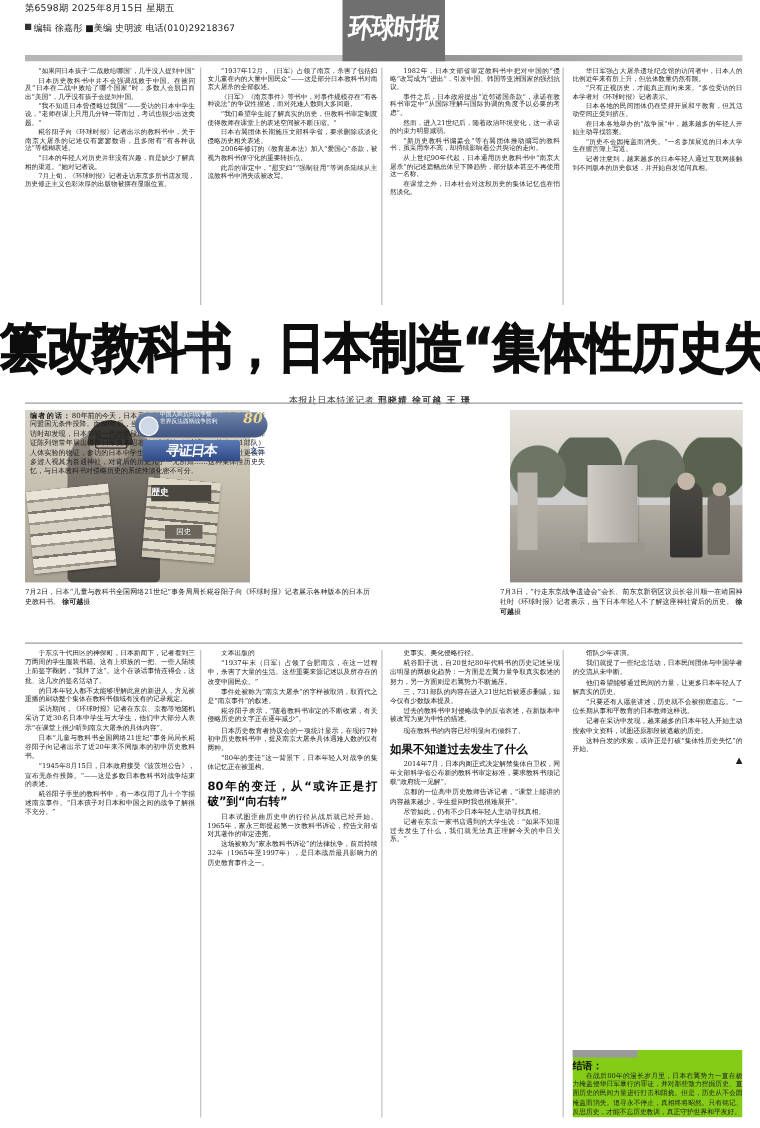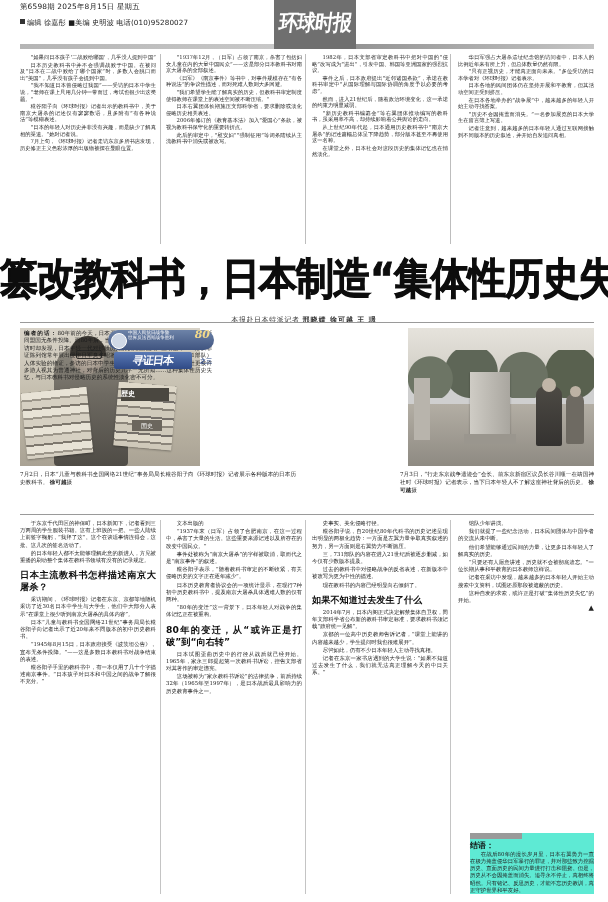--- a/index.html
+++ b/index.html
@@ -134,37 +134,37 @@
   .body4{position:absolute;left:20px;top:520px;width:574px;height:374px;
     display:grid;grid-template-columns:repeat(4,1fr);column-gap:10px;}
   .bcol{position:relative;font-family:"DejaVu Serif","Liberation Serif",serif;
     font-size:5.4px;line-height:7.2px;text-align:justify;color:#222;overflow:hidden;}
   .bcol p{margin:0 0 1px 0;text-indent:2em;}
   .bsub{font-family:"DejaVu Sans","Liberation Sans",sans-serif;font-weight:bold;
     font-size:9.2px;line-height:12px;color:#0d0d0d;text-indent:0;text-align:justify;margin:5px 0 3px 0;}
   .vline2{position:absolute;top:520px;width:1px;background:#c4c4c4;height:374px;}
 
   
-  .concl{position:absolute;left:12px;right:0;bottom:0;background:#5eead4;}
+  .concl{position:absolute;left:0;right:0;bottom:0;background:#84cc16;}
   .concl-bar{width:52px;height:6px;background:#9a9a9a;margin-bottom:3px;}
   .concl-t{font-family:"DejaVu Sans","Liberation Sans",sans-serif;font-weight:bold;
     font-size:8px;color:#111;margin-bottom:2px;}
   .concl p{text-indent:2em;margin:0;}
   .endmark{text-align:right;font-size:7px;}
 </style>
 </head>
 <body>
 
 <div class="page">
 
   <div class="masthead">
     <div class="mh-left">
       <div class="mh-line1">第6598期  2025年8月15日  星期五</div>
       <div class="mh-line2">
-        <span class="sq"></span><span>编辑  徐嘉彤  ■美编  史明波  电话(010)95280027</span>
+        <span class="sq"></span><span>编辑  徐嘉彤  ■美编  史明波  电话(010)29218367</span>
       </div>
     </div>
     <div class="mh-logo">
       <span>环球时报</span>
     </div>
     <div class="mh-bar"></div>
     <div class="mh-bar s2"></div>
   </div>
 
   <div class="topgrid">
@@ -276,21 +276,20 @@
       <b>徐可越</b><span>摄</span>
     </div>
   </div>
   <div class="hr-caps"></div>
 
   <div class="body4">
 
     <div class="bcol">
       <p>于东京千代田区的神保町，日本新闻下，记者看到三万两周的学生服装书籍。这有上班族的一把、一些人陆续上前签字鞠躬，“我拜了这”。这个在谈话事情连得会，这批、这几次的签名活动了。</p>
       <p>的日本年轻人都不太能够理解此意的新进人，方见被重播的刷动整个集体在教科书领域有没有的记录规定。</p>
-      <div class="bsub">日本主流教科书怎样描述南京大屠杀？</div>
       <p>采访期间，《环球时报》记者在东京、京都等地随机采访了近30名日本中学生与大学生，他们中大部分人表示“在课堂上很少听到南京大屠杀的具体内容”。</p>
       <p>日本“儿童与教科书全国网络21世纪”事务局局长糀谷阳子向记者出示了近20年来不同版本的初中历史教科书。</p>
       <p>“1945年8月15日，日本政府接受《波茨坦公告》，宣布无条件投降。”——这是多数日本教科书对战争结束的表述。</p>
       <p>糀谷阳子手里的教科书中，有一本仅用了几十个字描述南京事件。“日本孩子对日本和中国之间的战争了解很不充分。”</p>
     </div>
 
     <div class="bcol">
       <p>文本出版的</p>
       <p>“1937年末（日军）占领了合肥南京，在这一过程中，杀害了大量的生活。这些重要来源记述以及所存在的改变中国民众。”</p>
       <p>事件处被称为“南京大屠杀”的字样被取消，取而代之是“南京事件”的叙述。</p>

